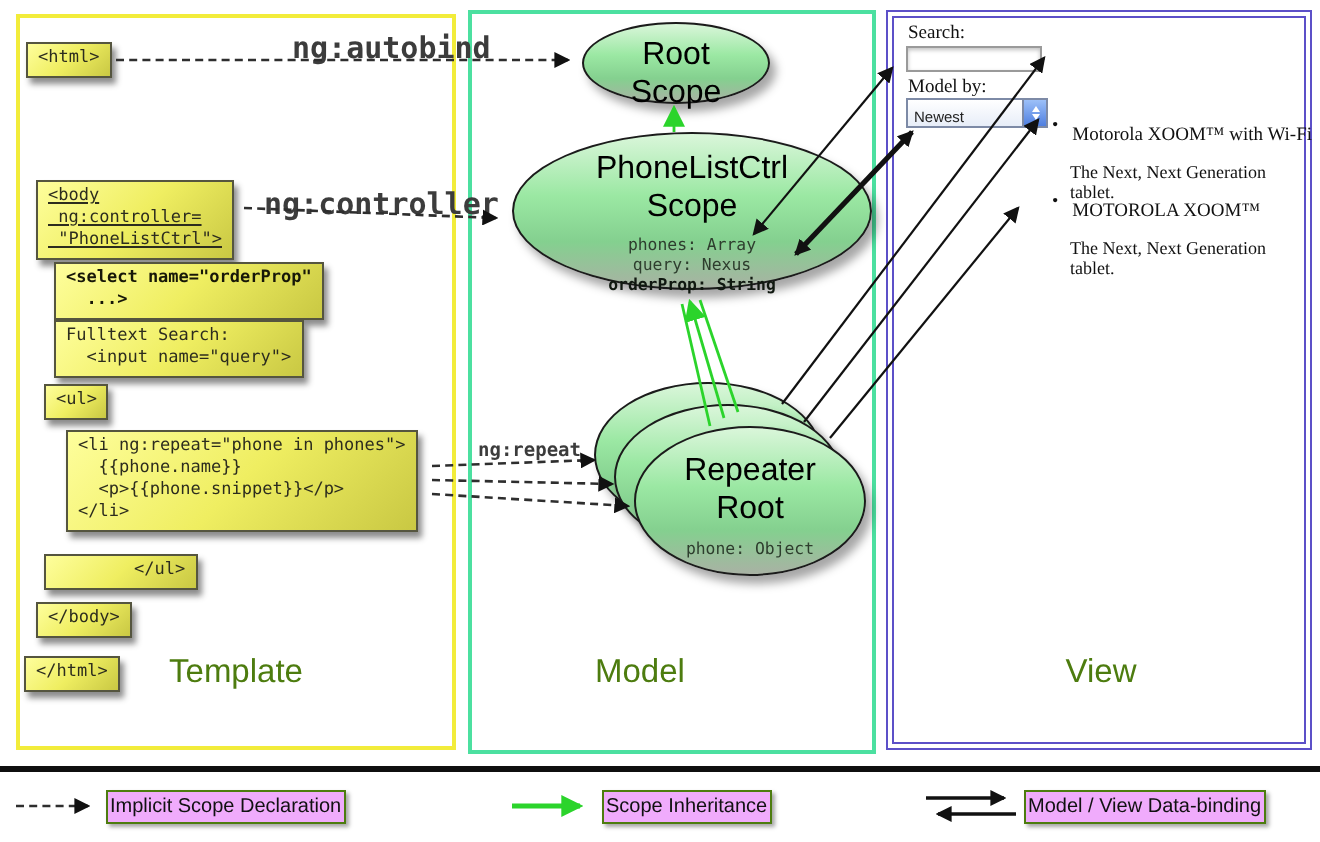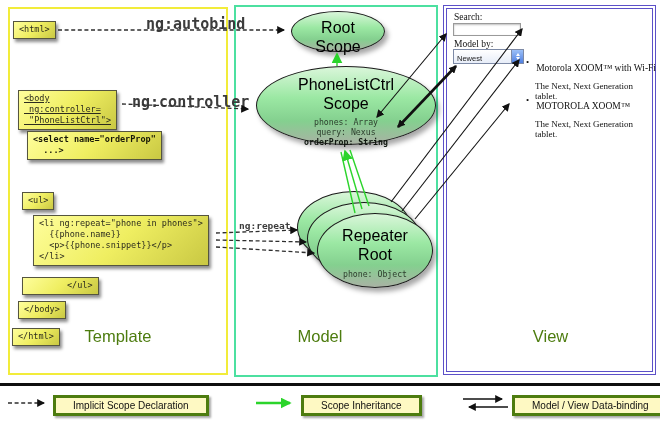--- a/index.html
+++ b/index.html
@@ -51,22 +51,22 @@
           border-bottom:3px solid #fff;}
   .tri-down{width:0;height:0;border-left:2.5px solid transparent;border-right:2.5px solid transparent;
             border-top:3px solid #fff;}
   .phone-item{position:absolute;left:526px;width:130px;font-family:"Liberation Serif",serif;color:#111;}
   .bullet{font-size:9px;vertical-align:top;}
   .pname{margin-left:7px;font-size:9.5px;}
   .psnip{margin-left:9px;margin-top:6px;font-size:9px;}
 
   
   .sep{position:absolute;left:0;top:383px;width:660px;height:3px;background:#0f0f0f;}
-  .lbox{position:absolute;top:395px;height:15px;line-height:15px;padding:0 17px;
-        border:3px solid #4d7c0f;background:#fef9c3;font-size:10px;color:#111;
+  .lbox{position:absolute;top:395px;height:15px;line-height:15px;padding:0 1px;
+        border:1px solid #4d7c0f;background:#f0abfc;font-size:10px;color:#111;
         box-shadow:1.5px 1.5px 2px rgba(0,0,0,0.35);white-space:nowrap;}
 
   svg.overlay{position:absolute;left:0;top:0;width:660px;height:421px;pointer-events:none;}
   .dash{stroke:#2e2e2e;stroke-width:1.3;stroke-dasharray:4 2.6;fill:none;}
   .thin{stroke:#111;stroke-width:1.1;fill:none;}
   .thick{stroke:#111;stroke-width:2.6;fill:none;}
   .green{stroke:#2bd42b;stroke-width:1.4;fill:none;}
   .greenfat{stroke:#2bd42b;stroke-width:2.6;fill:none;}
 </style>
 </head>
@@ -80,20 +80,22 @@
   <div class="ptitle t1">Template</div>
   <div class="ptitle t2">Model</div>
   <div class="ptitle t3">View</div>
 
   <div class="cbox" style="left:13px;top:21px;">&lt;html&gt;</div>
   <div class="cbox" style="left:18px;top:90px;text-decoration:underline;">&lt;body
  ng:controller=
  "PhoneListCtrl"&gt;</div>
   <div class="cbox bold" style="left:27px;top:131px;">&lt;select name="orderProp"
   ...&gt;</div>
+  <div class="cbox" style="left:27px;top:160px;">Fulltext Search:
+  &lt;input name="query"&gt;</div>
   <div class="cbox" style="left:22px;top:192px;">&lt;ul&gt;</div>
   <div class="cbox" style="left:33px;top:215px;">&lt;li ng:repeat="phone in phones"&gt;
   {{phone.name}}
   &lt;p&gt;{{phone.snippet}}&lt;/p&gt;
 &lt;/li&gt;</div>
   <div class="cbox" style="left:22px;top:277px;padding-left:44px;">&lt;/ul&gt;</div>
   <div class="cbox" style="left:18px;top:301px;">&lt;/body&gt;</div>
   <div class="cbox" style="left:12px;top:328px;">&lt;/html&gt;</div>
 
   <div class="nglabel" style="left: 146px; top: 15px; white-space: pre-line;">ng:autobind</div>

